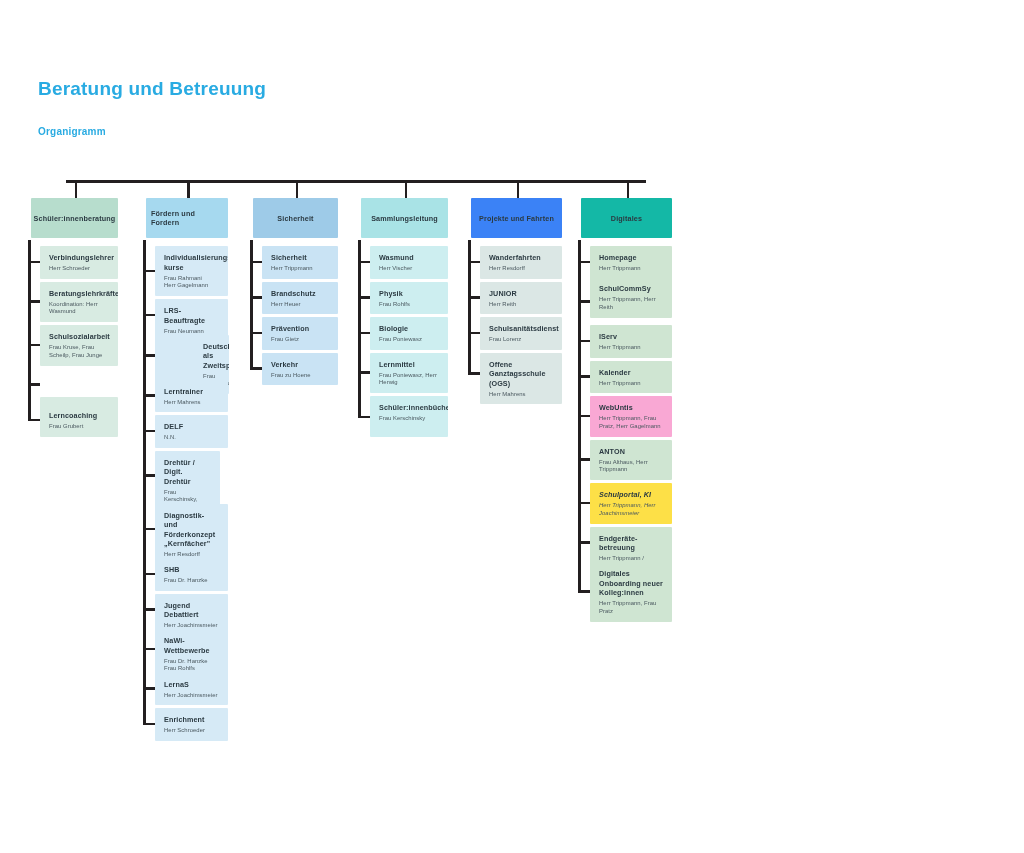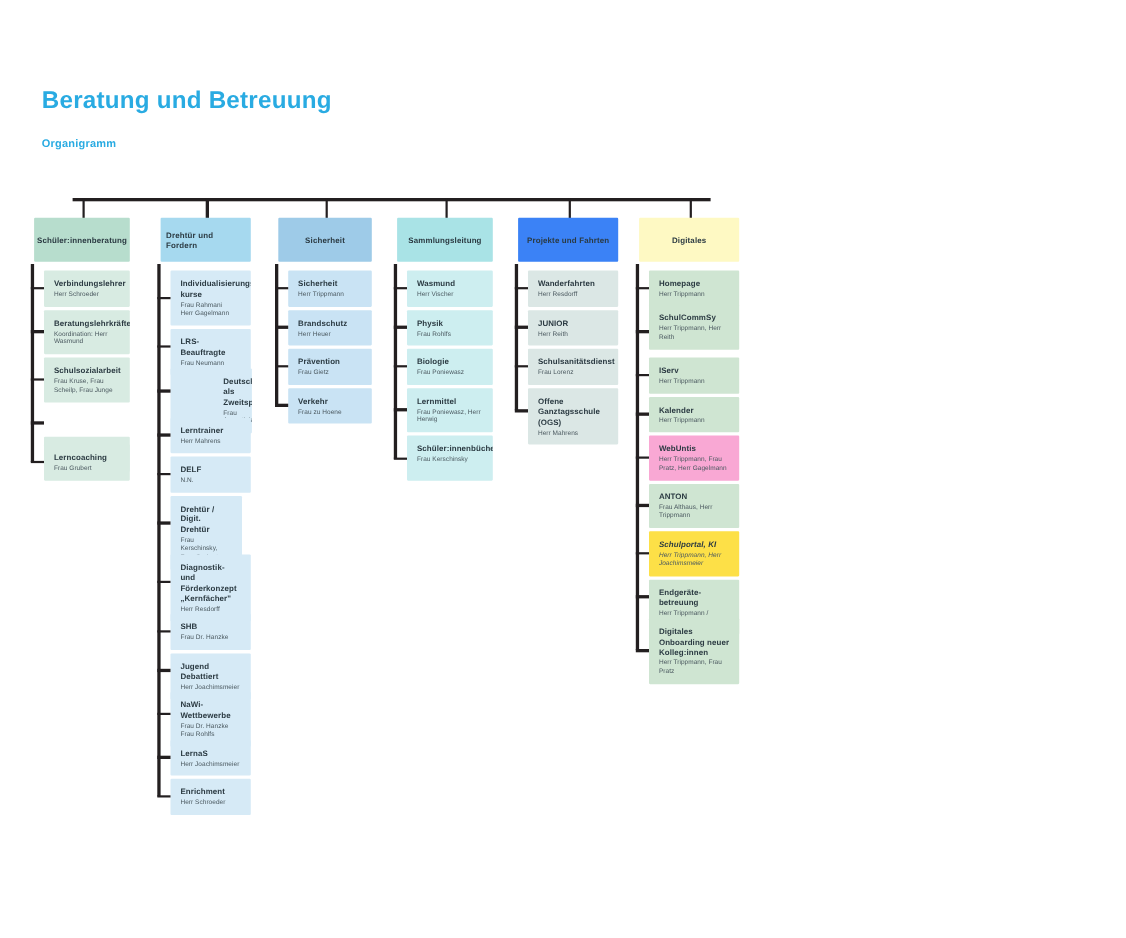--- a/index.html
+++ b/index.html
@@ -8,21 +8,21 @@
     width: 1024px; height: 853px;
     background: #ffffff;
     font-family: "Liberation Sans", sans-serif;
     overflow: hidden;
   }
   #stage { position: relative; width: 1024px; height: 853px; }
 
   
   #page-title {
     position: absolute; left: 38px; top: 78px;
-    font-size: 22px; font-weight: bold;
+    font-size: 19px; font-weight: bold;
     color: #29abe2; letter-spacing: .2px;
     white-space: nowrap;
   }
   #page-subtitle {
     position: absolute; left: 38px; top: 126px;
     font-size: 10px; font-weight: bold;
     color: #29abe2; letter-spacing: .2px;
     white-space: nowrap;
   }
 
@@ -95,21 +95,21 @@
       <div class="node-title">Lerncoaching</div>
       <div class="node-sub">Frau Grubert</div>
     </div>
     <div class="conn spine" style="position: absolute; left: 28px; top: 240px; height: 179.75px;"></div>
     <div class="conn branch" style="position: absolute; left: 28px; top: 260.75px;"></div>
     <div class="conn branch" style="position: absolute; left: 28px; top: 300.25px;"></div>
     <div class="conn branch" style="position: absolute; left: 28px; top: 343.75px;"></div>
     <div class="conn branch" style="position: absolute; left: 28px; top: 383.25px;"></div>
     <div class="conn branch" style="position: absolute; left: 28px; top: 418.75px;"></div>
     <div class="conn trunk-stub" style="position: absolute; left: 187px;"></div>
-    <div class="col-head" style="position: absolute; left: 146px; top: 198px; width: 82px; background: rgb(166, 217, 239);">Drehtür und Fordern</div>
+    <div class="col-head" style="position: absolute; left: 146px; top: 198px; width: 82px; background: rgb(166, 217, 239);">Fördern und Fordern</div>
     <div class="node" style="left: 155px; top: 246px; width: 73px; min-height: 49px; background: rgb(214, 234, 246);">
       <div class="node-title">Individualisierungs-kurse</div>
       <div class="node-sub">Frau Rahmani<br>Herr Gagelmann</div>
     </div>
     <div class="node" style="left: 155px; top: 299px; width: 73px; min-height: 31.5px; background: rgb(214, 234, 246);">
       <div class="node-title">LRS-Beauftragte</div>
       <div class="node-sub">Frau Neumann</div>
     </div>
     <div class="node" style="left: 155px; top: 334.5px; width: 74px; min-height: 41px; background: rgb(214, 234, 246); padding-left: 48px;">
       <div class="node-title">Deutsch als Zweitsprache</div>
@@ -232,21 +232,21 @@
     <div class="node" style="left: 480px; top: 352.5px; width: 82px; min-height: 41px; background: rgb(219, 231, 229);">
       <div class="node-title">Offene Ganztagsschule (OGS)</div>
       <div class="node-sub">Herr Mahrens</div>
     </div>
     <div class="conn spine" style="position: absolute; left: 468px; top: 240px; height: 133px;"></div>
     <div class="conn branch" style="position: absolute; left: 468px; top: 260.75px;"></div>
     <div class="conn branch" style="position: absolute; left: 468px; top: 296.25px;"></div>
     <div class="conn branch" style="position: absolute; left: 468px; top: 331.75px;"></div>
     <div class="conn branch" style="position: absolute; left: 468px; top: 372px;"></div>
     <div class="conn trunk-stub" style="position: absolute; left: 626.5px;"></div>
-    <div class="col-head" style="position: absolute; left: 581px; top: 198px; width: 91px; background: #fef9c3;">Digitales</div>
+    <div class="col-head" style="position: absolute; left: 581px; top: 198px; width: 91px; background: #14b8a6;">Digitales</div>
     <div class="node" style="left: 590px; top: 246px; width: 82px; min-height: 31.5px; background: rgb(207, 229, 210);">
       <div class="node-title">Homepage</div>
       <div class="node-sub">Herr Trippmann</div>
     </div>
     <div class="node" style="left: 590px; top: 277px; width: 82px; min-height: 39.5px; background: rgb(207, 229, 210);">
       <div class="node-title">SchulCommSy</div>
       <div class="node-sub">Herr Trippmann, Herr Reith</div>
     </div>
     <div class="node" style="left: 590px; top: 325px; width: 82px; min-height: 31.5px; background: rgb(207, 229, 210);">
       <div class="node-title">IServ</div>

